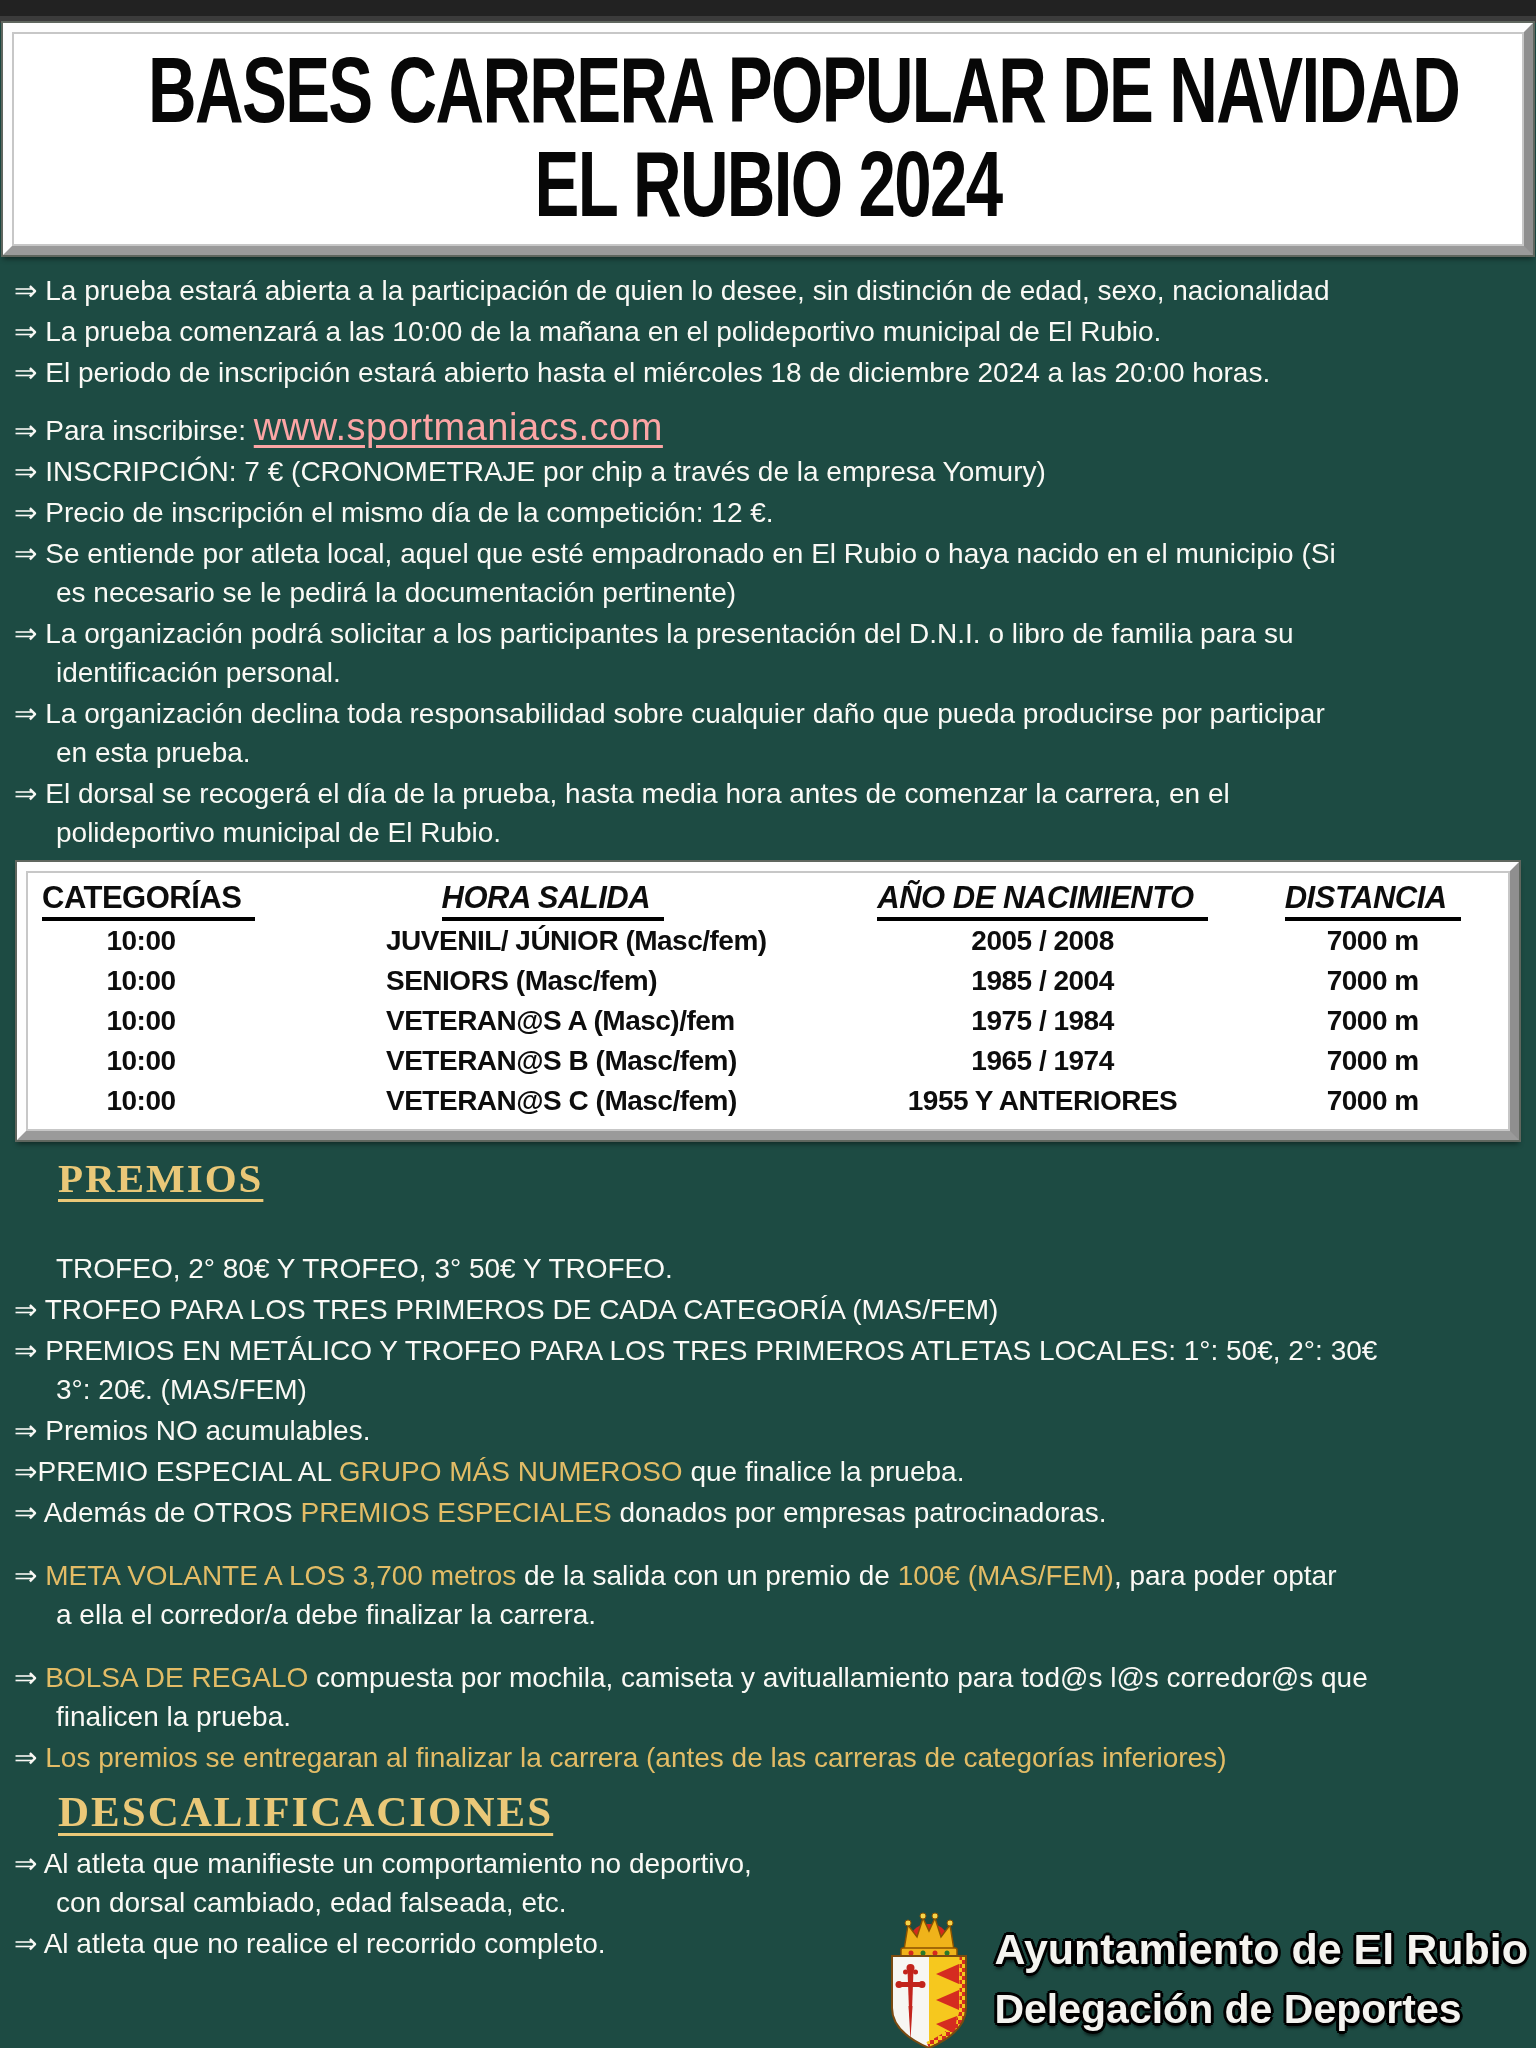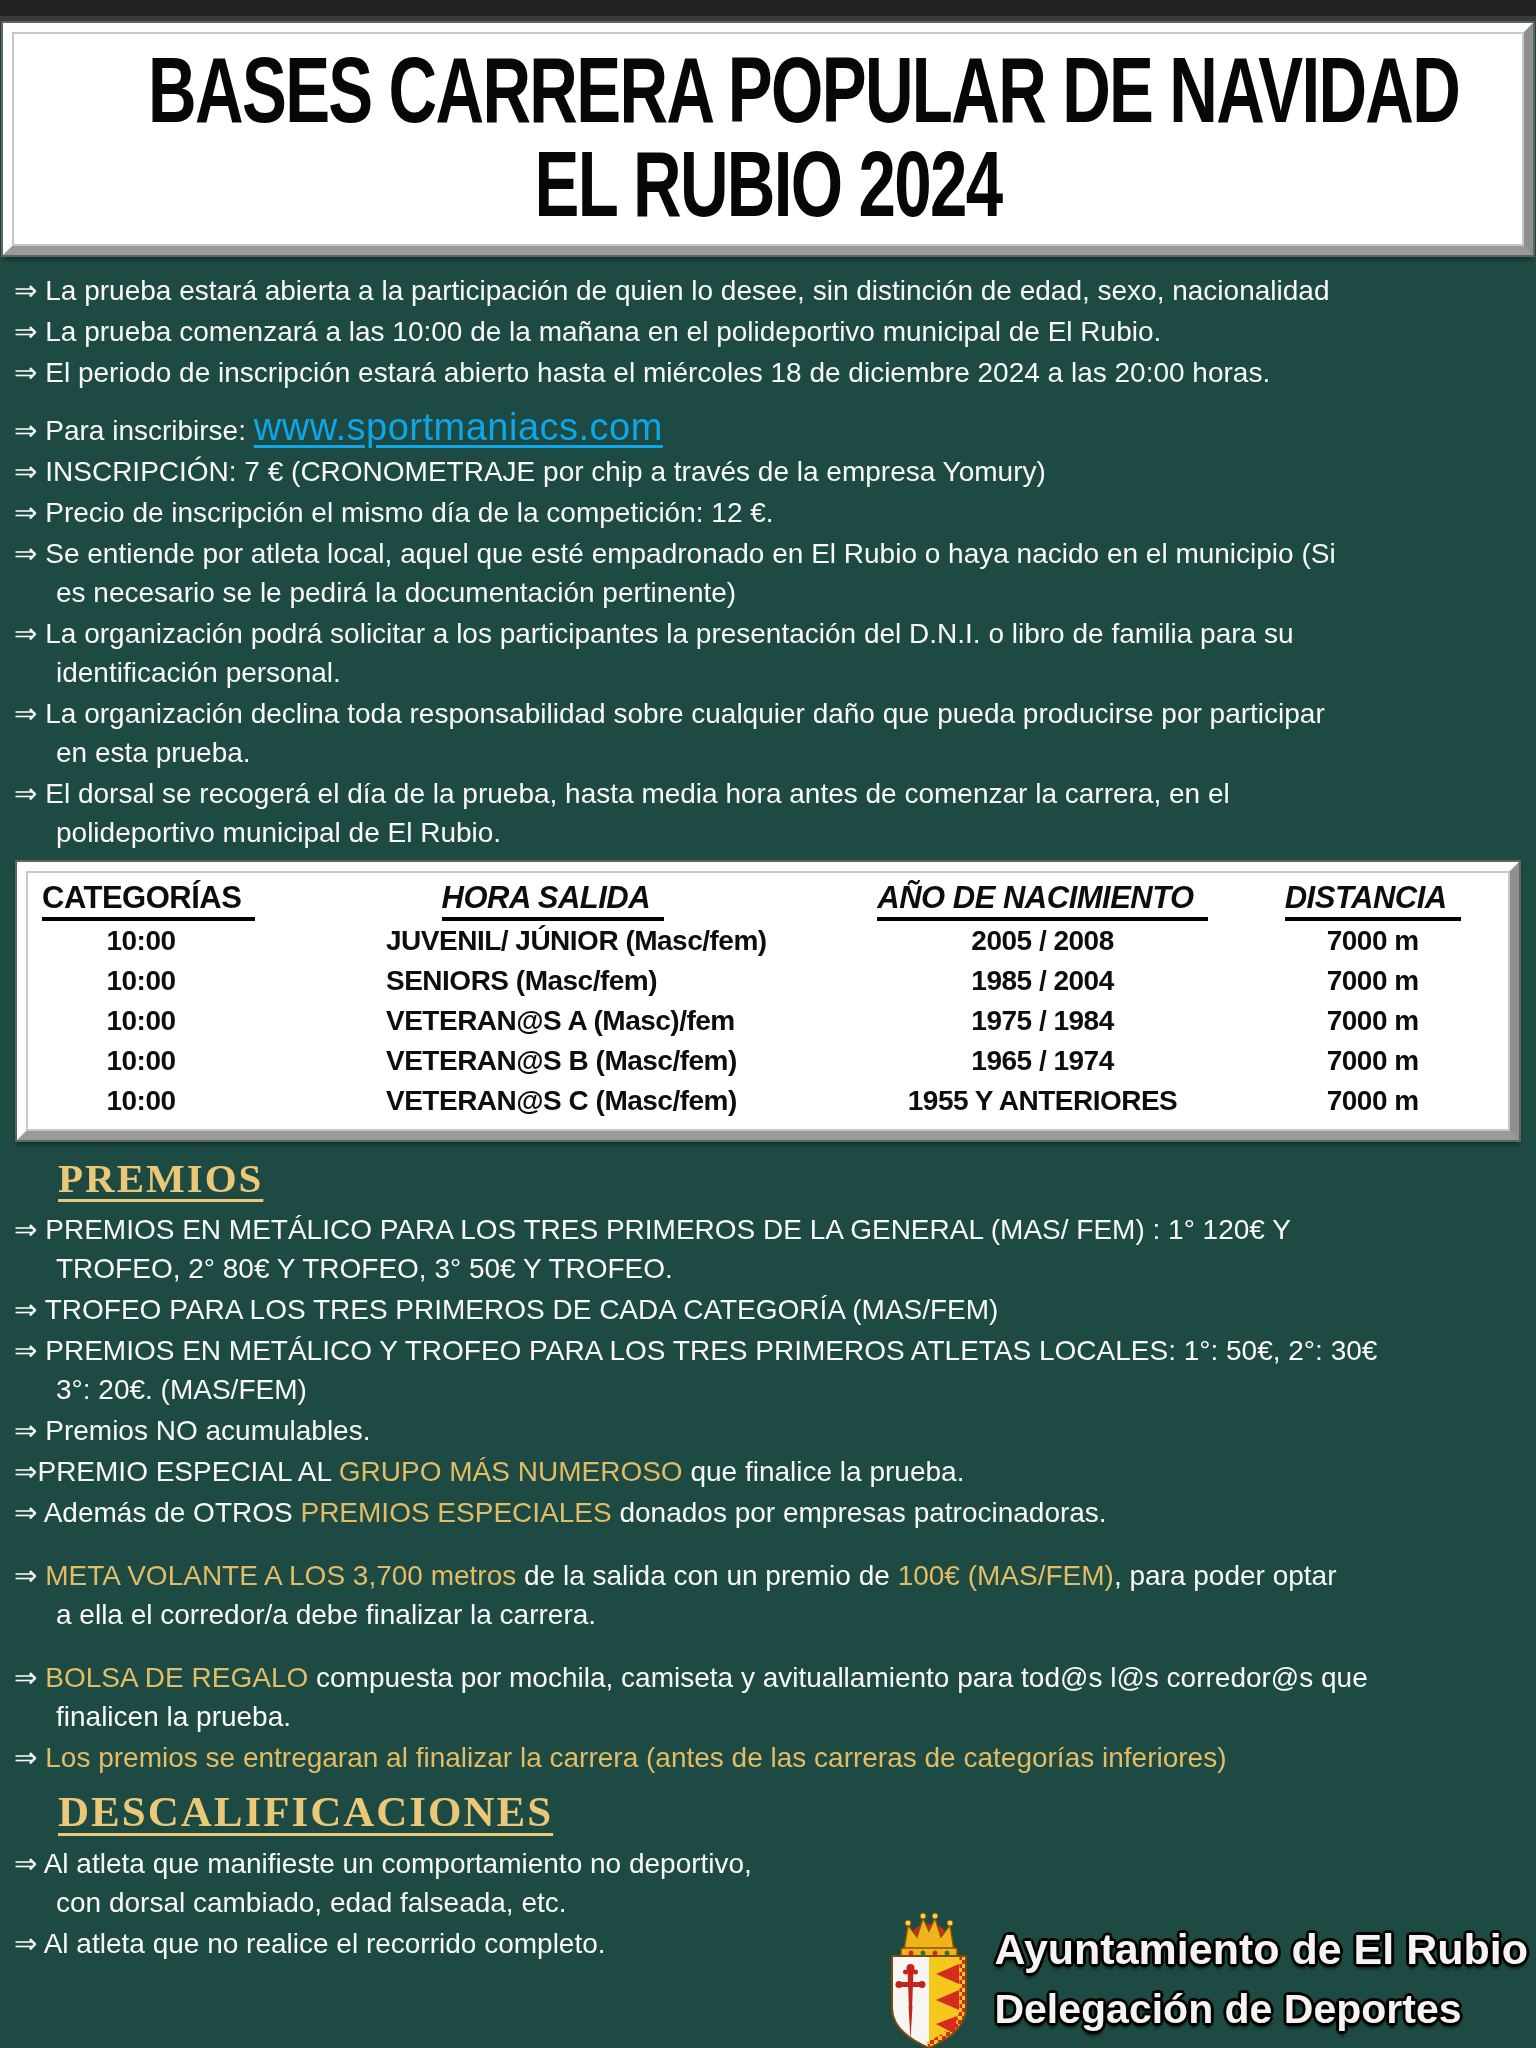--- a/index.html
+++ b/index.html
@@ -29,21 +29,21 @@
 
   .content { padding: 14px 14px 0 14px; }
 
   .bullets { list-style: none; }
   .bullets li {
     font-size: 28px; line-height: 39px; margin: 2px 0;
     padding-left: 42px; text-indent: -42px; color: #faf9f5;
   }
   .seg-w { color: #faf9f5; }
   .seg-g { color: #e3bc66; }
-  .seg-link { color: #0ea5e9; text-decoration: underline; font-size: 38px;
+  .seg-link { color: #fca5a5; text-decoration: underline; font-size: 38px;
     letter-spacing: .5px; text-underline-offset: 5px; cursor: pointer; }
   .gap1 { margin-top: 16px !important; }
   .gap2 { margin-top: 24px !important; }
 
   
   .table-panel { margin-top: 10px; margin-bottom: 2px; padding: 4px 0 10px 0; color: #0d0d0d; }
   .t-head, .tr { display: grid; grid-template-columns: 15.5% 40% 26% 18.5%; align-items: center; }
   .t-head { min-height: 46px; padding-top: 4px; }
   .th { text-align: center; font-style: italic; font-size: 31px; font-weight: 800; letter-spacing: -0.5px; }
   .t-head div:nth-of-type(1) { text-align: left; padding-left: 16px; font-style: normal; }
@@ -145,21 +145,21 @@
             <div class="td c2">1955 Y ANTERIORES</div>
             <div class="td c3">7000 m</div>
           </div>
         </div>
     </div>
 
     <span class="gold-heading">PREMIOS</span>
 
     <ul class="bullets">
 
-    <li class="bullet"><span class="seg-w">⇒ PREMIOS EN METÁLICO PARA LOS TRES PRIMEROS DE LA GENERAL (MAS/ FEM) : 1° 120€ Y</span><br><span class="seg-w">TROFEO, 2° 80€ Y TROFEO, 3° 50€ Y TROFEO.</span></li>
+    <li class="bullet"><br><span class="seg-w">TROFEO, 2° 80€ Y TROFEO, 3° 50€ Y TROFEO.</span></li>
         <li class="bullet"><span class="seg-w">⇒ TROFEO PARA LOS TRES PRIMEROS DE CADA CATEGORÍA (MAS/FEM)</span></li>
         <li class="bullet"><span class="seg-w">⇒ PREMIOS EN METÁLICO Y TROFEO PARA LOS TRES PRIMEROS ATLETAS LOCALES: 1°: 50€,  2°: 30€</span><br><span class="seg-w">3°: 20€. (MAS/FEM)</span></li>
         <li class="bullet"><span class="seg-w">⇒ Premios NO acumulables.</span></li>
         <li class="bullet"><span class="seg-w">⇒PREMIO ESPECIAL AL </span><span class="seg-g">GRUPO MÁS NUMEROSO</span><span class="seg-w"> que finalice la prueba.</span></li>
         <li class="bullet"><span class="seg-w">⇒ Además de OTROS </span><span class="seg-g">PREMIOS ESPECIALES</span><span class="seg-w"> donados por empresas patrocinadoras.</span></li>
         <li class="bullet gap2"><span class="seg-w">⇒ </span><span class="seg-g">META VOLANTE A LOS 3,700 metros</span><span class="seg-w"> de la salida con un premio de </span><span class="seg-g">100€ (MAS/FEM)</span><span class="seg-w">, para poder optar</span><br><span class="seg-w">a ella el corredor/a debe finalizar la carrera.</span></li>
         <li class="bullet gap2"><span class="seg-w">⇒ </span><span class="seg-g">BOLSA DE REGALO</span><span class="seg-w"> compuesta por mochila, camiseta y avituallamiento para tod@s l@s corredor@s que</span><br><span class="seg-w">finalicen la prueba.</span></li>
         <li class="bullet"><span class="seg-w">⇒ </span><span class="seg-g">Los premios se entregaran al finalizar la carrera (antes de las carreras de categorías inferiores)</span></li>
       </ul>
 

